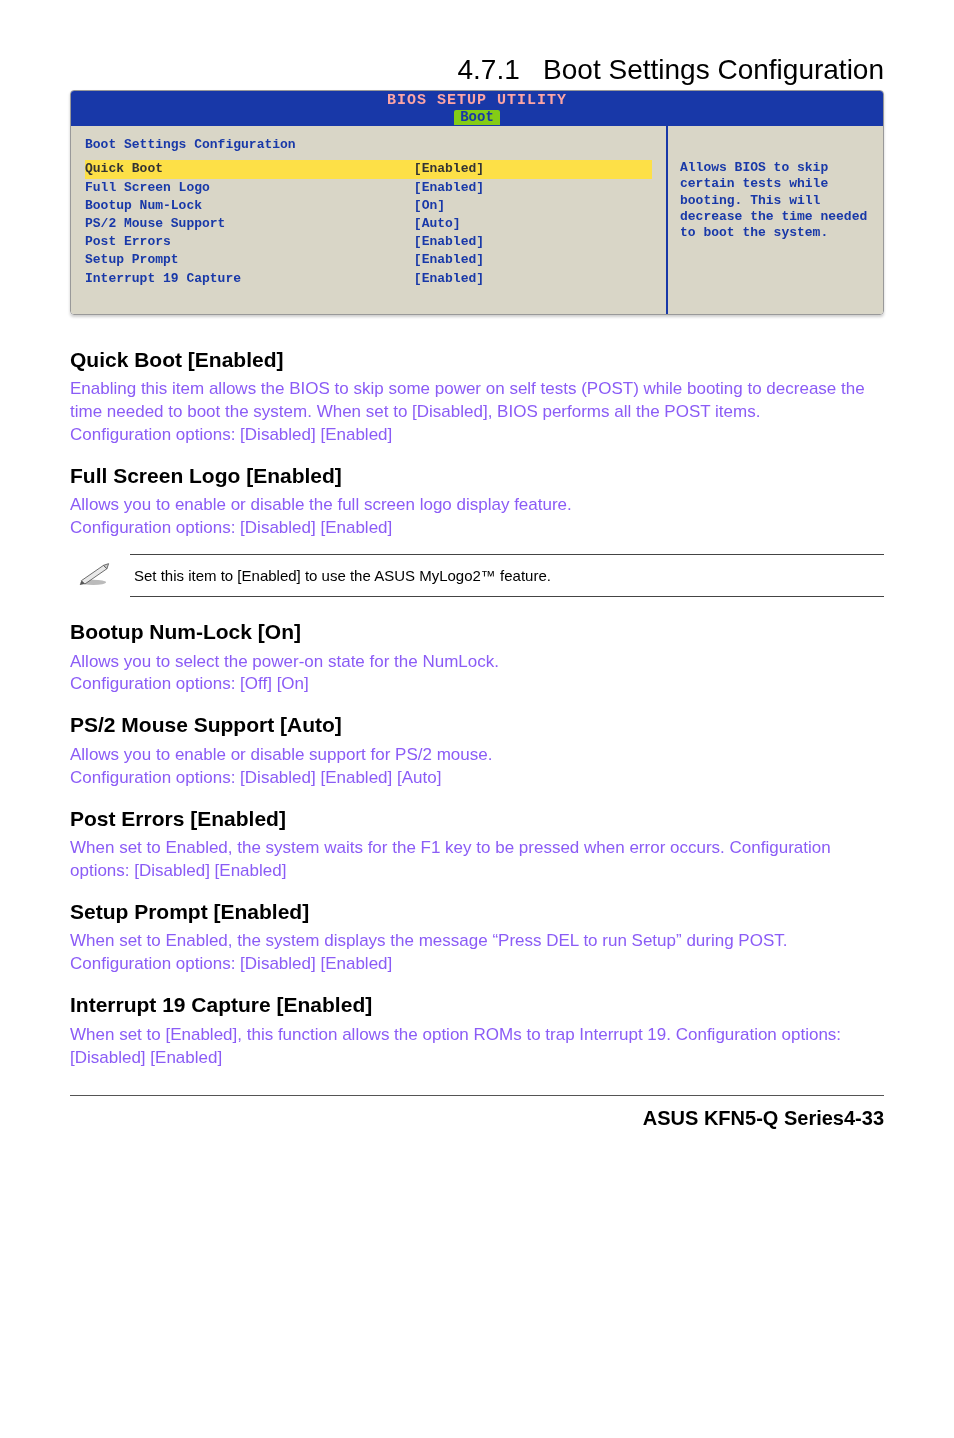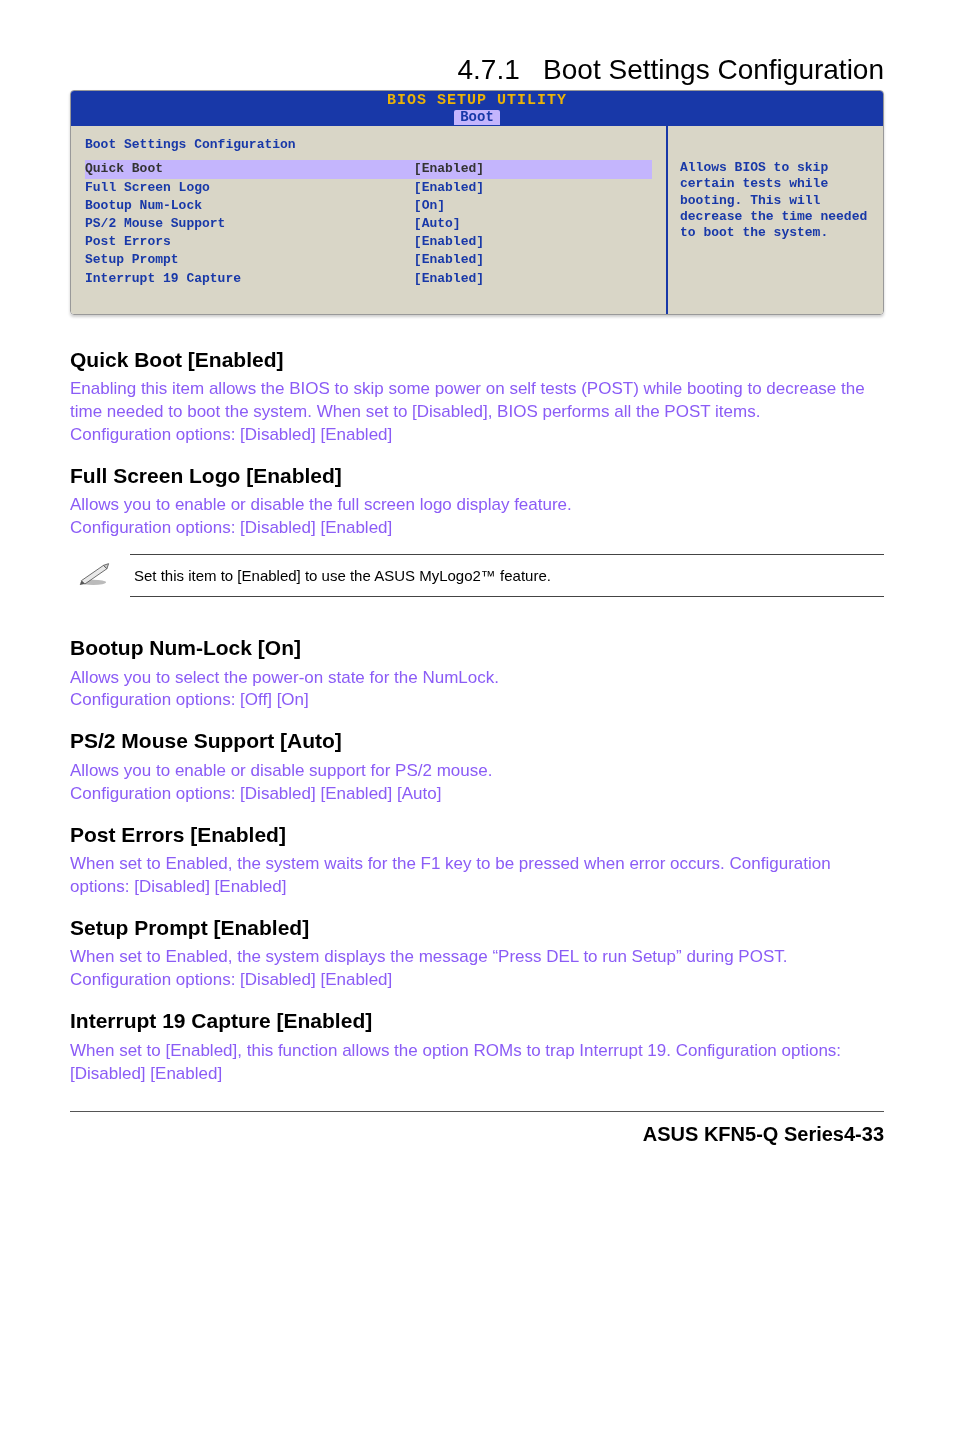--- a/index.html
+++ b/index.html
@@ -27,24 +27,24 @@
   }
   .bios-header {
     background: #1838a8;
     text-align: center;
     padding: 2px 0 0 0;
     font-family: "Courier New", monospace;
     font-weight: bold;
     font-size: 15px;
     line-height: 1.1;
   }
-  .bios-header .title-line { color: #eab308; letter-spacing: 1px; }
+  .bios-header .title-line { color: #fca5a5; letter-spacing: 1px; }
   .bios-header .tab {
     display: inline-block;
-    background: #c4b5fd;
+    background: #84cc16;
     color: #1838a8;
     padding: 0 6px;
     font-size: 14px;
     border-top-left-radius: 2px;
     border-top-right-radius: 2px;
   }
   .bios-body {
     display: flex;
     background: #d9d6c7;
     font-family: "Courier New", monospace;
@@ -58,21 +58,21 @@
     border-right: 2px solid #1838a8;
   }
   .bios-left .heading {
     color: #1838a8;
     margin-bottom: 6px;
   }
   .bios-row { display: flex; }
   .bios-row .label { flex: 0 0 58%; }
   .bios-row .value { flex: 1; }
   .bios-row.highlight .label,
-  .bios-row.highlight .value { background: #c4b5fd; color: #333; }
+  .bios-row.highlight .value { background: #fde047; color: #333; }
   .bios-right {
     width: 215px;
     padding: 10px 12px;
     line-height: 1.25;
     margin-top: 24px;
   }
   h2.opt-title {
     font-size: 21px;
     font-weight: 900;
     margin-top: 4px;
@@ -81,21 +81,21 @@
   }
   p.body {
     font-size: 17px;
     color: #8b5cf6;
     margin-bottom: 14px;
     line-height: 1.35;
   }
   .note-block {
     border-top: 1px solid #444;
     border-bottom: 1px solid #444;
-    margin: 6px 0 36px 60px;
+    margin: 6px 0 20px 60px;
     padding: 10px 4px;
     display: flex;
     align-items: center;
     font-size: 15px;
   }
   .note-icon-wrap {
     position: absolute;
     margin-left: -56px;
   }
   .note-icon {

